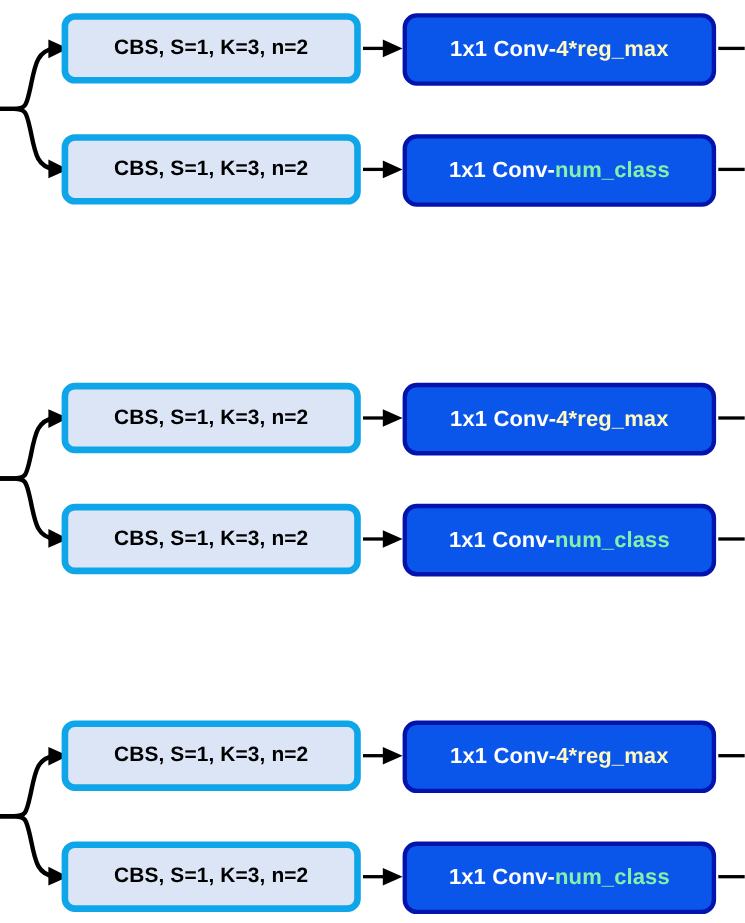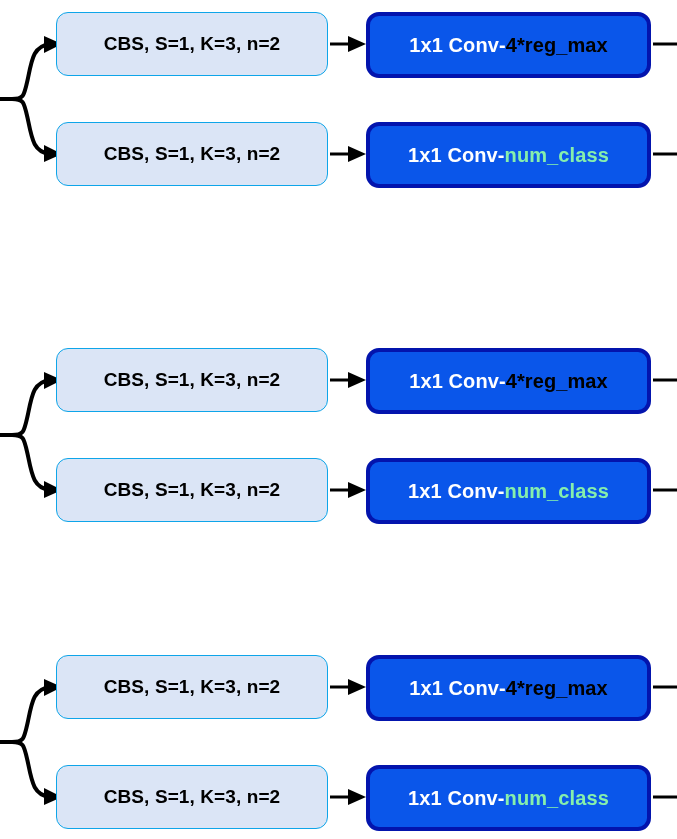--- a/index.html
+++ b/index.html
@@ -37,21 +37,21 @@
     align-items: center;
     justify-content: center;
     white-space: nowrap;
   }
 
   .cbs-box {
     left: 56px;
     width: 272px;
     height: 64px;
     background: #dbe5f6;
-    border: 1px solid #0ea5e9;
+    border: 6px solid #0ea5e9;
     border-radius: 12px;
     color: #000000;
     font-size: 19px;
     font-weight: bold;
     letter-spacing: 0.1px;
     justify-content: center;
   }
 
   .conv-box {
     left: 366px;
@@ -62,21 +62,21 @@
     border-radius: 13px;
     font-size: 20px;
     font-weight: bold;
     letter-spacing: 0.1px;
   }
 
   .conv-label-main {
     color: #ffffff;
   }
   .conv-accent-reg {
-    color: #000000;
+    color: #fef9c3;
   }
   .conv-accent-cls {
     color: #86efac;
   }
 
   .row-top    { top: 12px; }
   .row-bottom { top: 122px; }
 
   
   .connectors {

